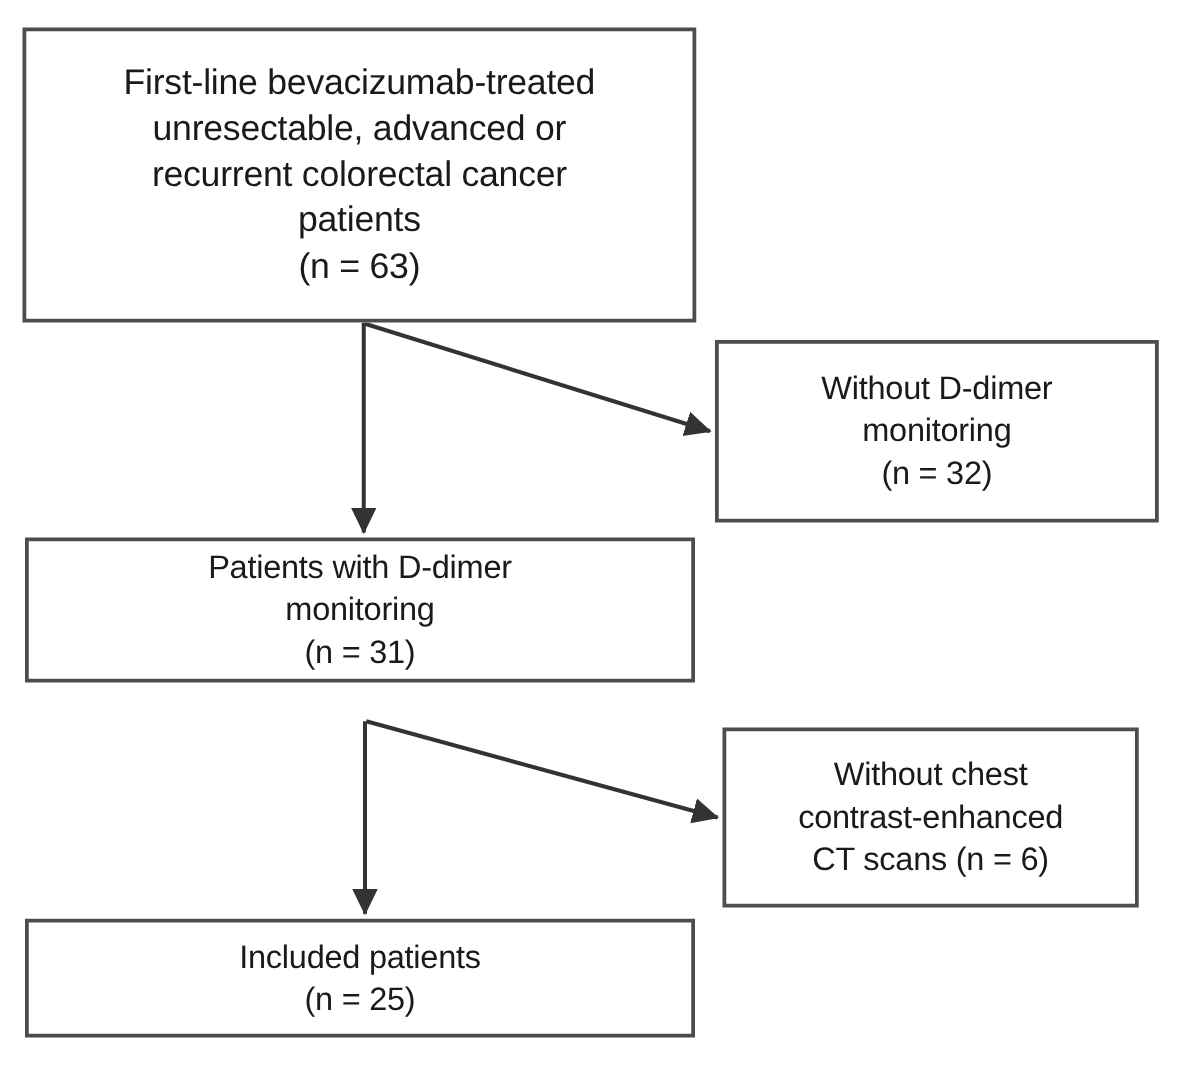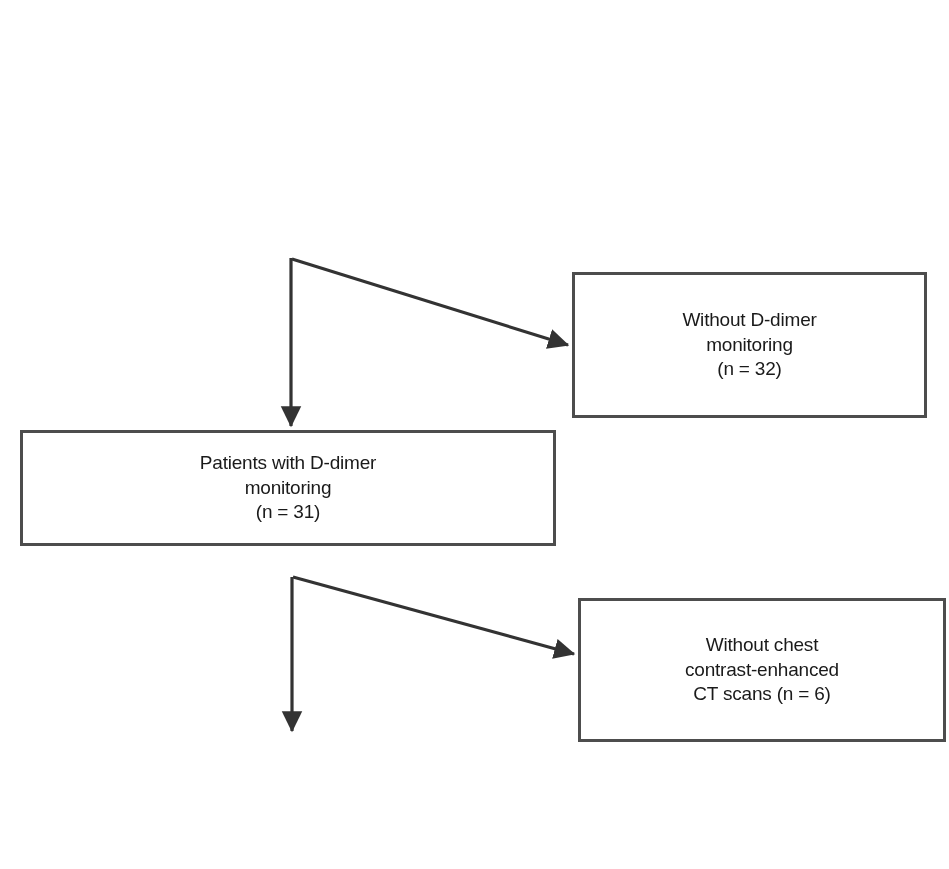--- a/index.html
+++ b/index.html
@@ -33,32 +33,32 @@
     border: 3px solid #4d4d4d;
     display: flex;
     align-items: center;
     justify-content: center;
     text-align: center;
   }
   .node-text {
     display: block;
     width: 100%;
     color: #1a1a1a;
-    font-size: 19px;
+    font-size: 26px;
     line-height: 1.30;
     letter-spacing: -0.2px;
     white-space: pre-line;
     padding: 0 6px;
     box-sizing: border-box;
   }
   #node-enrolled   { left: 18px;  top: 22px;  width: 539px; height: 236px; }
   #node-enrolled .node-text { font-size: 28.5px; line-height: 1.285; }
   #node-no-ddimer  { left: 572px; top: 272px; width: 355px; height: 146px; }
   #node-monitored  { left: 20px;  top: 430px; width: 536px; height: 116px; }
-  #node-no-ct      { left: 578px; top: 598px; width: 368px; height: 144px; }
+  #node-no-ct      { left: 578px; top: 582px; width: 333px; height: 144px; }
   #node-included   { left: 20px;  top: 735px; width: 536px; height: 95px; }
 </style>
 </head>
 <body>
 
 <div id="canvas">
 
   <svg id="edge-layer" viewBox="0 0 949 869" width="949" height="869" xmlns="http://www.w3.org/2000/svg">
     <defs>
       <marker id="arrowhead" markerWidth="7" markerHeight="7" refX="6.2" refY="3.5" orient="auto" markerUnits="strokeWidth">
@@ -68,33 +68,44 @@
 
     <line x1="291" y1="258" x2="291" y2="426" stroke="#333333" stroke-width="3.2" marker-end="url(#arrowhead)"></line>
 
     <line x1="292" y1="259" x2="568" y2="345" stroke="#333333" stroke-width="3.2" marker-end="url(#arrowhead)"></line>
 
     <line x1="292" y1="577" x2="292" y2="731" stroke="#333333" stroke-width="3.2" marker-end="url(#arrowhead)"></line>
 
     <line x1="293" y1="577" x2="574" y2="654" stroke="#333333" stroke-width="3.2" marker-end="url(#arrowhead)"></line>
   </svg>
 
+  <div class="node" id="node-enrolled">
+    <span class="node-text">First-line bevacizumab-treated
+unresectable, advanced or
+recurrent colorectal cancer
+patients
+(n = 63)</span>
+  </div>
 
   <div class="node" id="node-no-ddimer">
     <span class="node-text">Without D-dimer
 monitoring
 (n = 32)</span>
   </div>
 
   <div class="node" id="node-monitored">
     <span class="node-text">Patients with D-dimer
 monitoring
 (n = 31)</span>
   </div>
 
   <div class="node" id="node-no-ct">
     <span class="node-text">Without chest
 contrast-enhanced
 CT scans (n = 6)</span>
   </div>
 
+  <div class="node" id="node-included">
+    <span class="node-text">Included patients
+(n = 25)</span>
+  </div>
 
 </div>
 
 </body></html>

